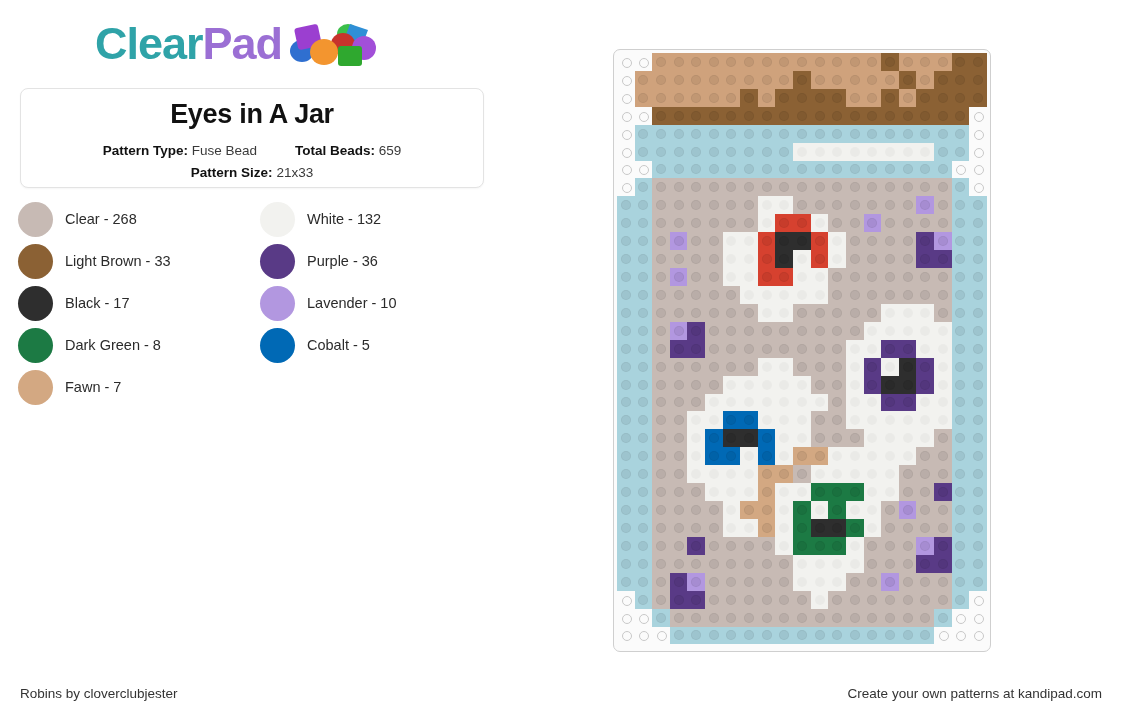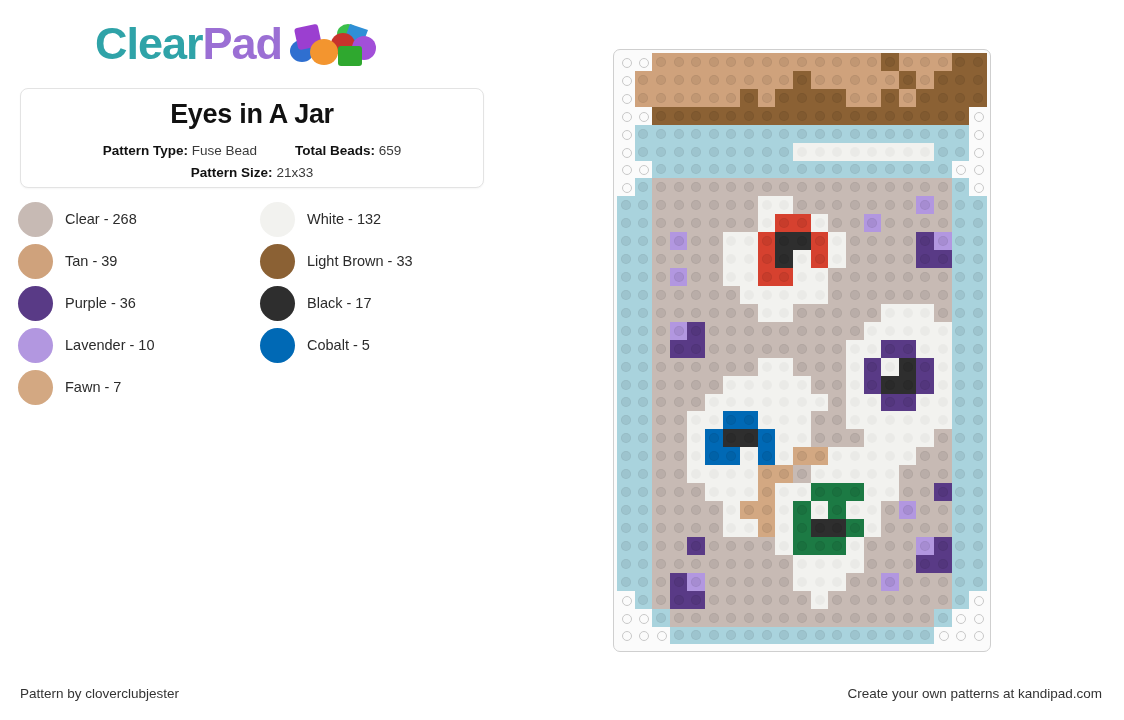--- a/index.html
+++ b/index.html
@@ -196,40 +196,40 @@
   <div class="legend" id="legend">
       <div class="legend-item">
         <div class="swatch" style="background: rgb(199, 186, 180);"></div>
         <div class="legend-label">Clear - 268</div>
       </div>
       <div class="legend-item">
         <div class="swatch" style="background: rgb(242, 242, 239);"></div>
         <div class="legend-label">White - 132</div>
       </div>
       <div class="legend-item">
-        <div class="swatch" style="background: rgb(207, 162, 124);"></div>
-        <div class="legend-label">Tan - 39</div>
-      </div>
-      <div class="legend-item">
         <div class="swatch" style="background: rgb(139, 97, 52);"></div>
         <div class="legend-label">Light Brown - 33</div>
       </div>
       <div class="legend-item">
         <div class="swatch" style="background: rgb(89, 58, 134);"></div>
         <div class="legend-label">Purple - 36</div>
       </div>
       <div class="legend-item">
         <div class="swatch" style="background: rgb(46, 46, 46);"></div>
         <div class="legend-label">Black - 17</div>
       </div>
       <div class="legend-item">
         <div class="swatch" style="background: rgb(178, 151, 224);"></div>
         <div class="legend-label">Lavender - 10</div>
       </div>
       <div class="legend-item">
+        <div class="swatch" style="background: rgb(28, 122, 68);"></div>
+        <div class="legend-label">Dark Green - 8</div>
+      </div>
+      <div class="legend-item">
         <div class="swatch" style="background: rgb(0, 105, 181);"></div>
         <div class="legend-label">Cobalt - 5</div>
       </div>
       <div class="legend-item">
         <div class="swatch" style="background: rgb(211, 168, 130);"></div>
         <div class="legend-label">Fawn - 7</div>
       </div>
     </div>
 
   <div class="board">
@@ -923,16 +923,16 @@
         <div class="cell b" style="background: rgb(169, 211, 221);"></div>
         <div class="cell b" style="background: rgb(169, 211, 221);"></div>
         <div class="cell b" style="background: rgb(169, 211, 221);"></div>
         <div class="cell b" style="background: rgb(169, 211, 221);"></div>
         <div class="cell e"></div>
         <div class="cell e"></div>
         <div class="cell e"></div>
       </div>
   </div>
 
-  <div class="footer-left">Pattern by cloverclubjester</div>
+  <div class="footer-left">Robins by cloverclubjester</div>
   <div class="footer-right">Create your own patterns at kandipad.com</div>
 
 </div>
 
 </body></html>

